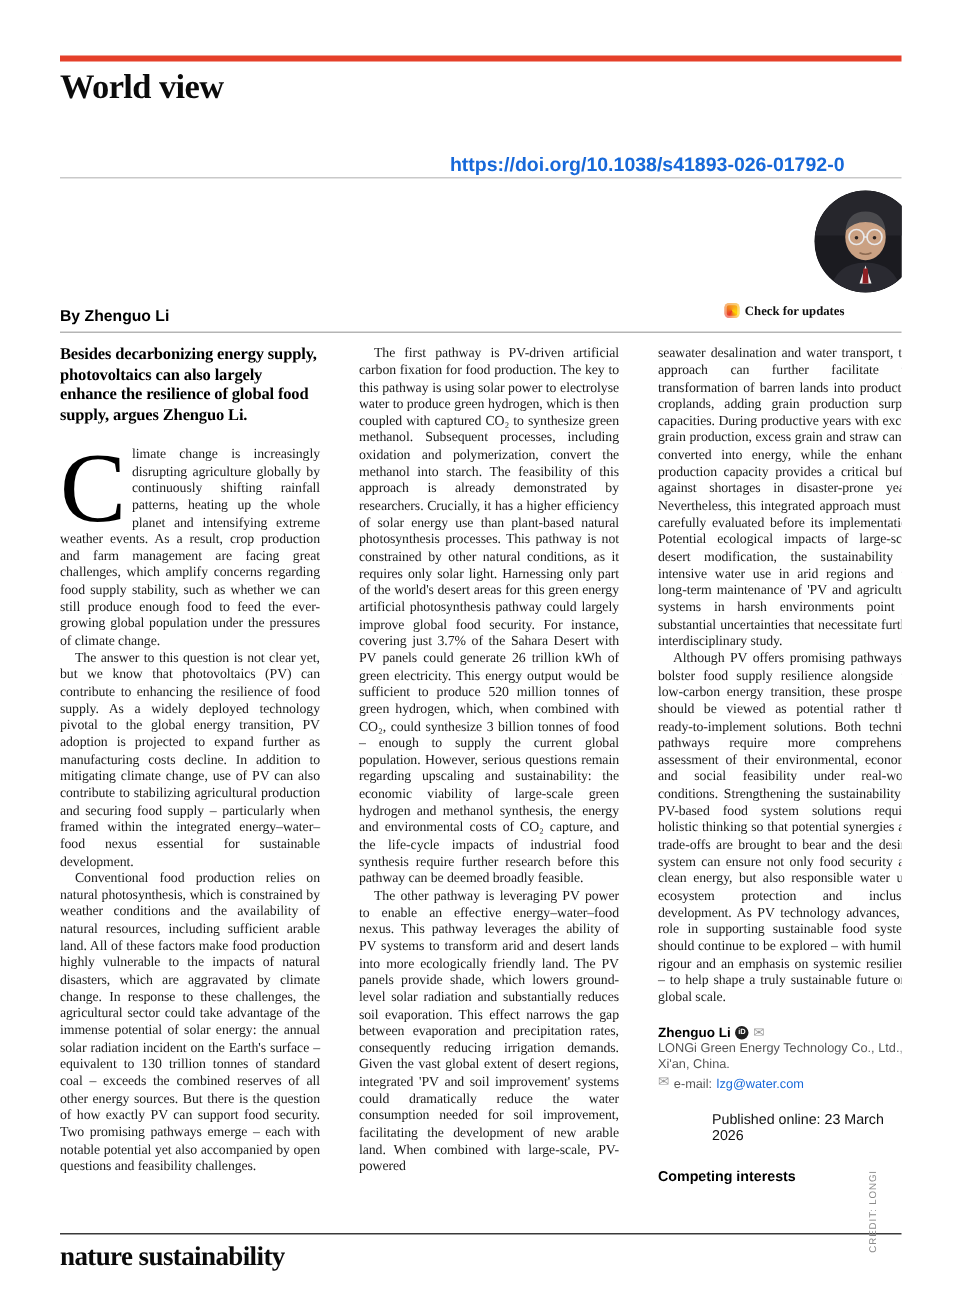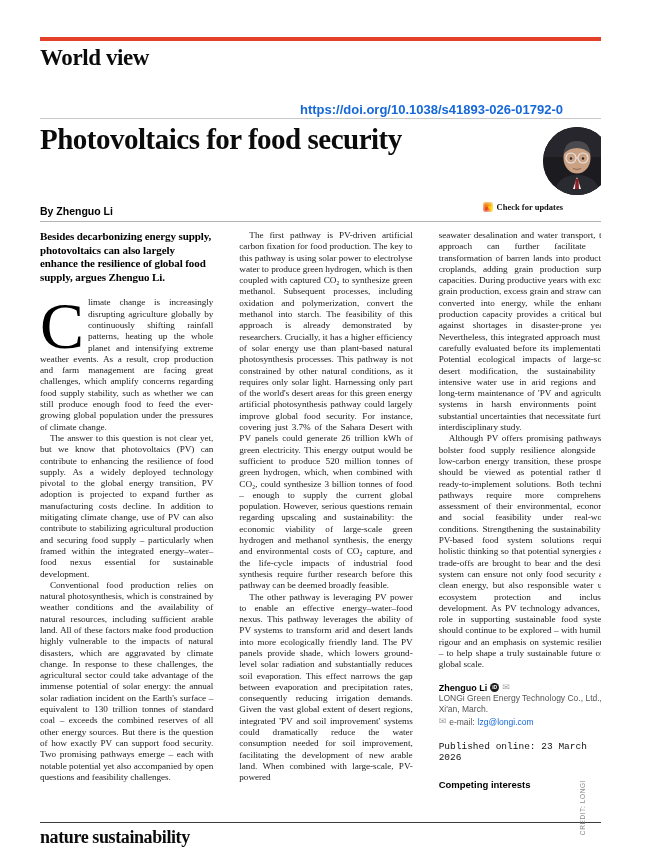--- a/index.html
+++ b/index.html
@@ -55,32 +55,32 @@
     font-size:9.2px; line-height:11.3px; color:#1a1a1a; text-align:justify;
     letter-spacing:-0.05px;
   }
   p.body.indent { text-indent:10px; }
   .dropcap {
     float:left; font-family:"Liberation Serif", serif; font-weight:normal;
     font-size:66px; line-height:52px; padding:3px 4px 0 0; color:#000;
   }
 
   .author-block { margin-top:12px; font-family:"Liberation Sans", sans-serif; }
-  .author-name-row { display:flex; align-items:flex-start; gap:3px; }
+  .author-name-row { display:flex; align-items:flex-end; gap:3px; }
   .author-name { font-weight:bold; font-size:9px; color:#000; }
   .orcid {
     display:inline-block; width:9px; height:9px; border-radius:50%; background:#1f1f1f;
     color:#fff; font-size:5px; line-height:9px; text-align:center; font-weight:bold;
     cursor:pointer;
   }
   .env-icon { color:#9a9a9a; font-size:9px; line-height:9px; }
   .affil { font-size:8.5px; color:#555; line-height:11px; }
   .email-row { display:flex; align-items:center; gap:3px; margin-top:2px; font-size:8.5px; color:#555; }
   .email-link { color:#1668d9; text-decoration:none; cursor:pointer; }
-  .published { font-family:Liberation Mono, monospace; font-size:9.5px; color:#111; margin-top:14px; }
+  .published { font-family:Liberation Sans, sans-serif; font-size:9.5px; color:#111; margin-top:14px;margin-left:36px; }
   .competing-h { font-weight:bold; font-size:9.5px; color:#000; margin-top:16px; }
   .competing-t { font-size:7.6px; color:#333; margin-top:3px; line-height:9.6px; }
 
   .footer-rule { position:absolute; left:40px; top:822px; width:572px; height:1px; background:#3a3a3a; }
   .journal-logo {
     position:absolute; left:40px; top:827px; font-family:"Liberation Serif", serif;
     font-weight:bold; font-size:18px; letter-spacing:-0.4px; color:#0b0b0b;
   }
   .credit {
     position:absolute; right:15px; bottom:28px;
@@ -91,21 +91,20 @@
 </head>
 <body>
 
 <div class="page">
 
   <div class="red-bar"></div>
   <div class="section-title">World view</div>
 
   <a class="doi" href="#">https://doi.org/10.1038/s41893-026-01792-0</a>
   <div class="title-rule"></div>
-  <h1 class="article-title">Photovoltaics for food security</h1>
 
   <div class="portrait">
     <svg width="68" height="68" viewBox="0 0 68 68">
       <defs>
           <clipPath id="cp">
             <circle cx="34" cy="34" r="34"></circle>
           </clipPath>
         </defs>
       <g clip-path="url(#cp)">
         <rect x="0" y="0" width="68" height="68" fill="#1b1b20"></rect>
@@ -152,25 +151,25 @@
       <p class="body">seawater desalination and water transport, this approach can further facilitate the transformation of barren lands into productive croplands, adding grain production surplus capacities. During productive years with excess grain production, excess grain and straw can be converted into energy, while the enhanced production capacity provides a critical buffer against shortages in disaster-prone years. Nevertheless, this integrated approach must be carefully evaluated before its implementation. Potential ecological impacts of large-scale desert modification, the sustainability of intensive water use in arid regions and the long-term maintenance of 'PV and agriculture' systems in harsh environments point to substantial uncertainties that necessitate further interdisciplinary study.</p>
       <p class="body indent">Although PV offers promising pathways to bolster food supply resilience alongside the low-carbon energy transition, these prospects should be viewed as potential rather than ready-to-implement solutions. Both technical pathways require more comprehensive assessment of their environmental, economic and social feasibility under real-world conditions. Strengthening the sustainability of PV-based food system solutions requires holistic thinking so that potential synergies and trade-offs are brought to bear and the desired system can ensure not only food security and clean energy, but also responsible water use, ecosystem protection and inclusive development. As PV technology advances, its role in supporting sustainable food systems should continue to be explored – with humility, rigour and an emphasis on systemic resilience – to help shape a truly sustainable future on a global scale.</p>
 
       <div class="author-block">
         <div class="author-name-row">
           <span class="author-name">Zhenguo Li</span>
           <span class="orcid">iD</span>
           <span class="env-icon">✉</span>
         </div>
         <div class="affil">LONGi Green Energy Technology Co., Ltd.,</div>
-        <div class="affil">Xi'an, March.</div>
+        <div class="affil">Xi'an, China.</div>
         <div class="email-row">
           <span class="env-icon">✉</span>
           <span>e-mail:</span>
-          <a class="email-link" href="#">lzg@longi.com</a>
+          <a class="email-link" href="#">lzg@water.com</a>
         </div>
         <div class="published">Published online: 23 March 2026</div>
         <div class="competing-h">Competing interests</div>
       </div>
     </div>
 
   </div>
 
   <div class="footer-rule"></div>
   <div class="journal-logo">nature sustainability</div>

